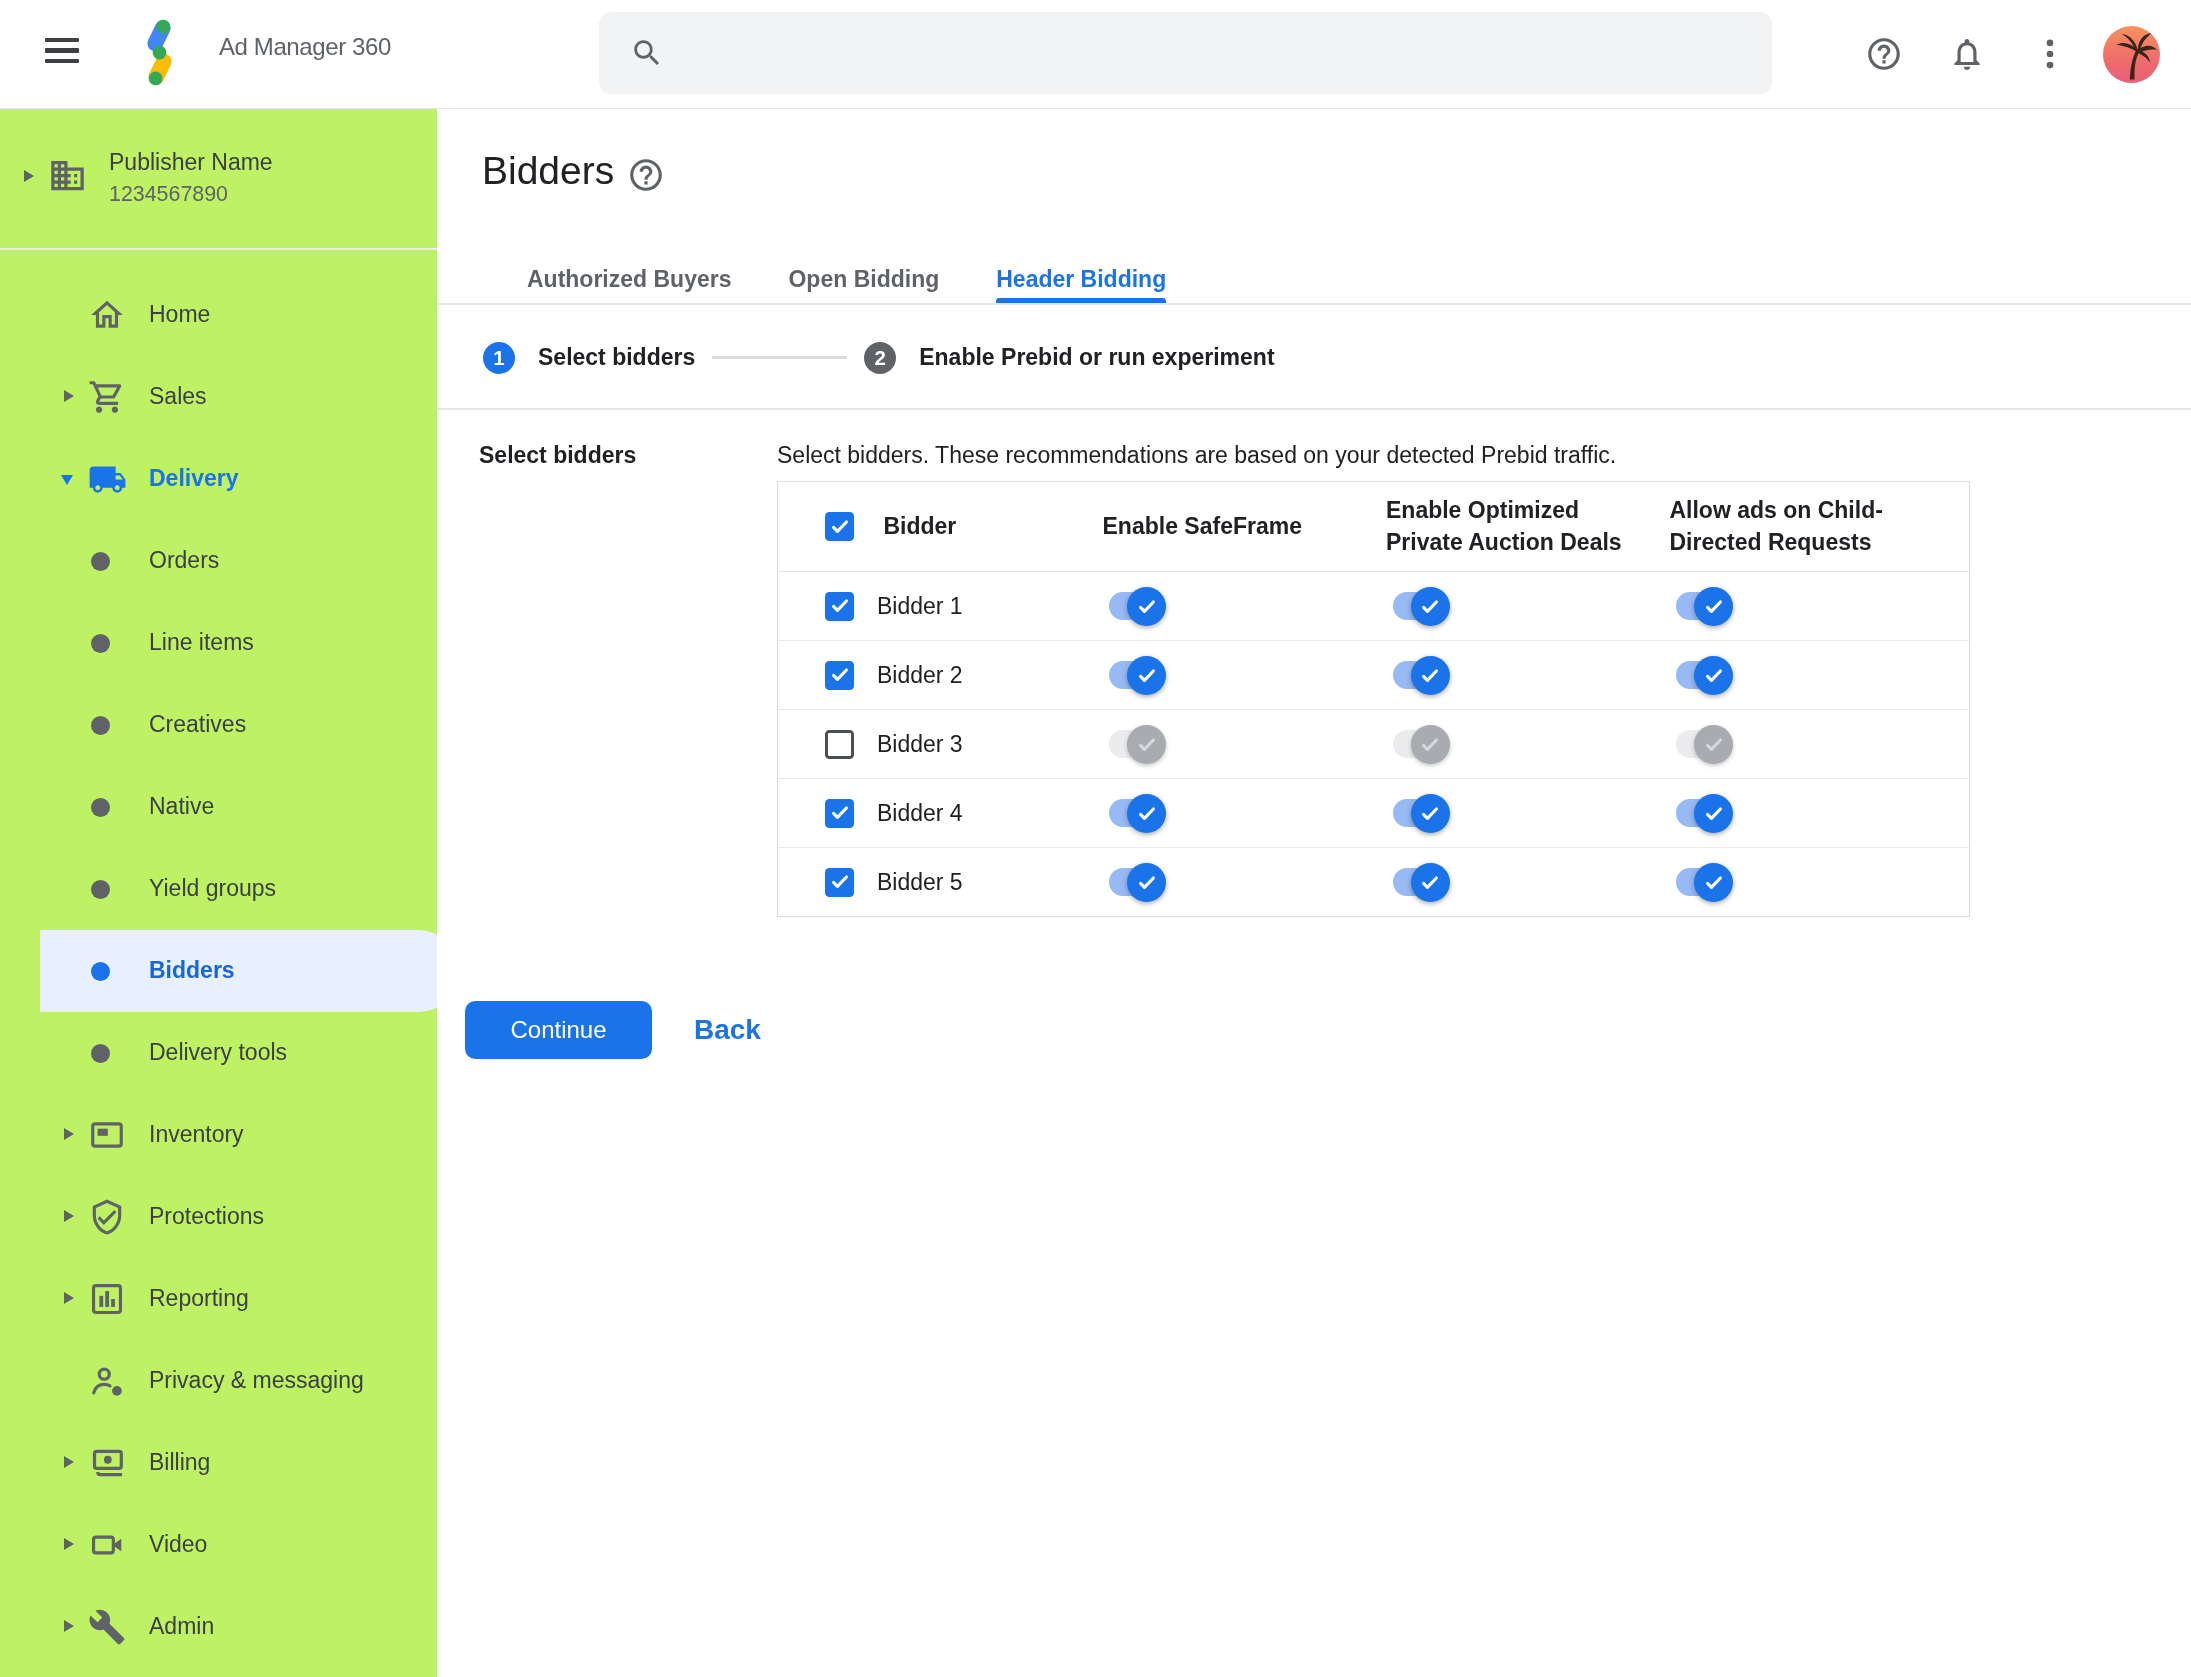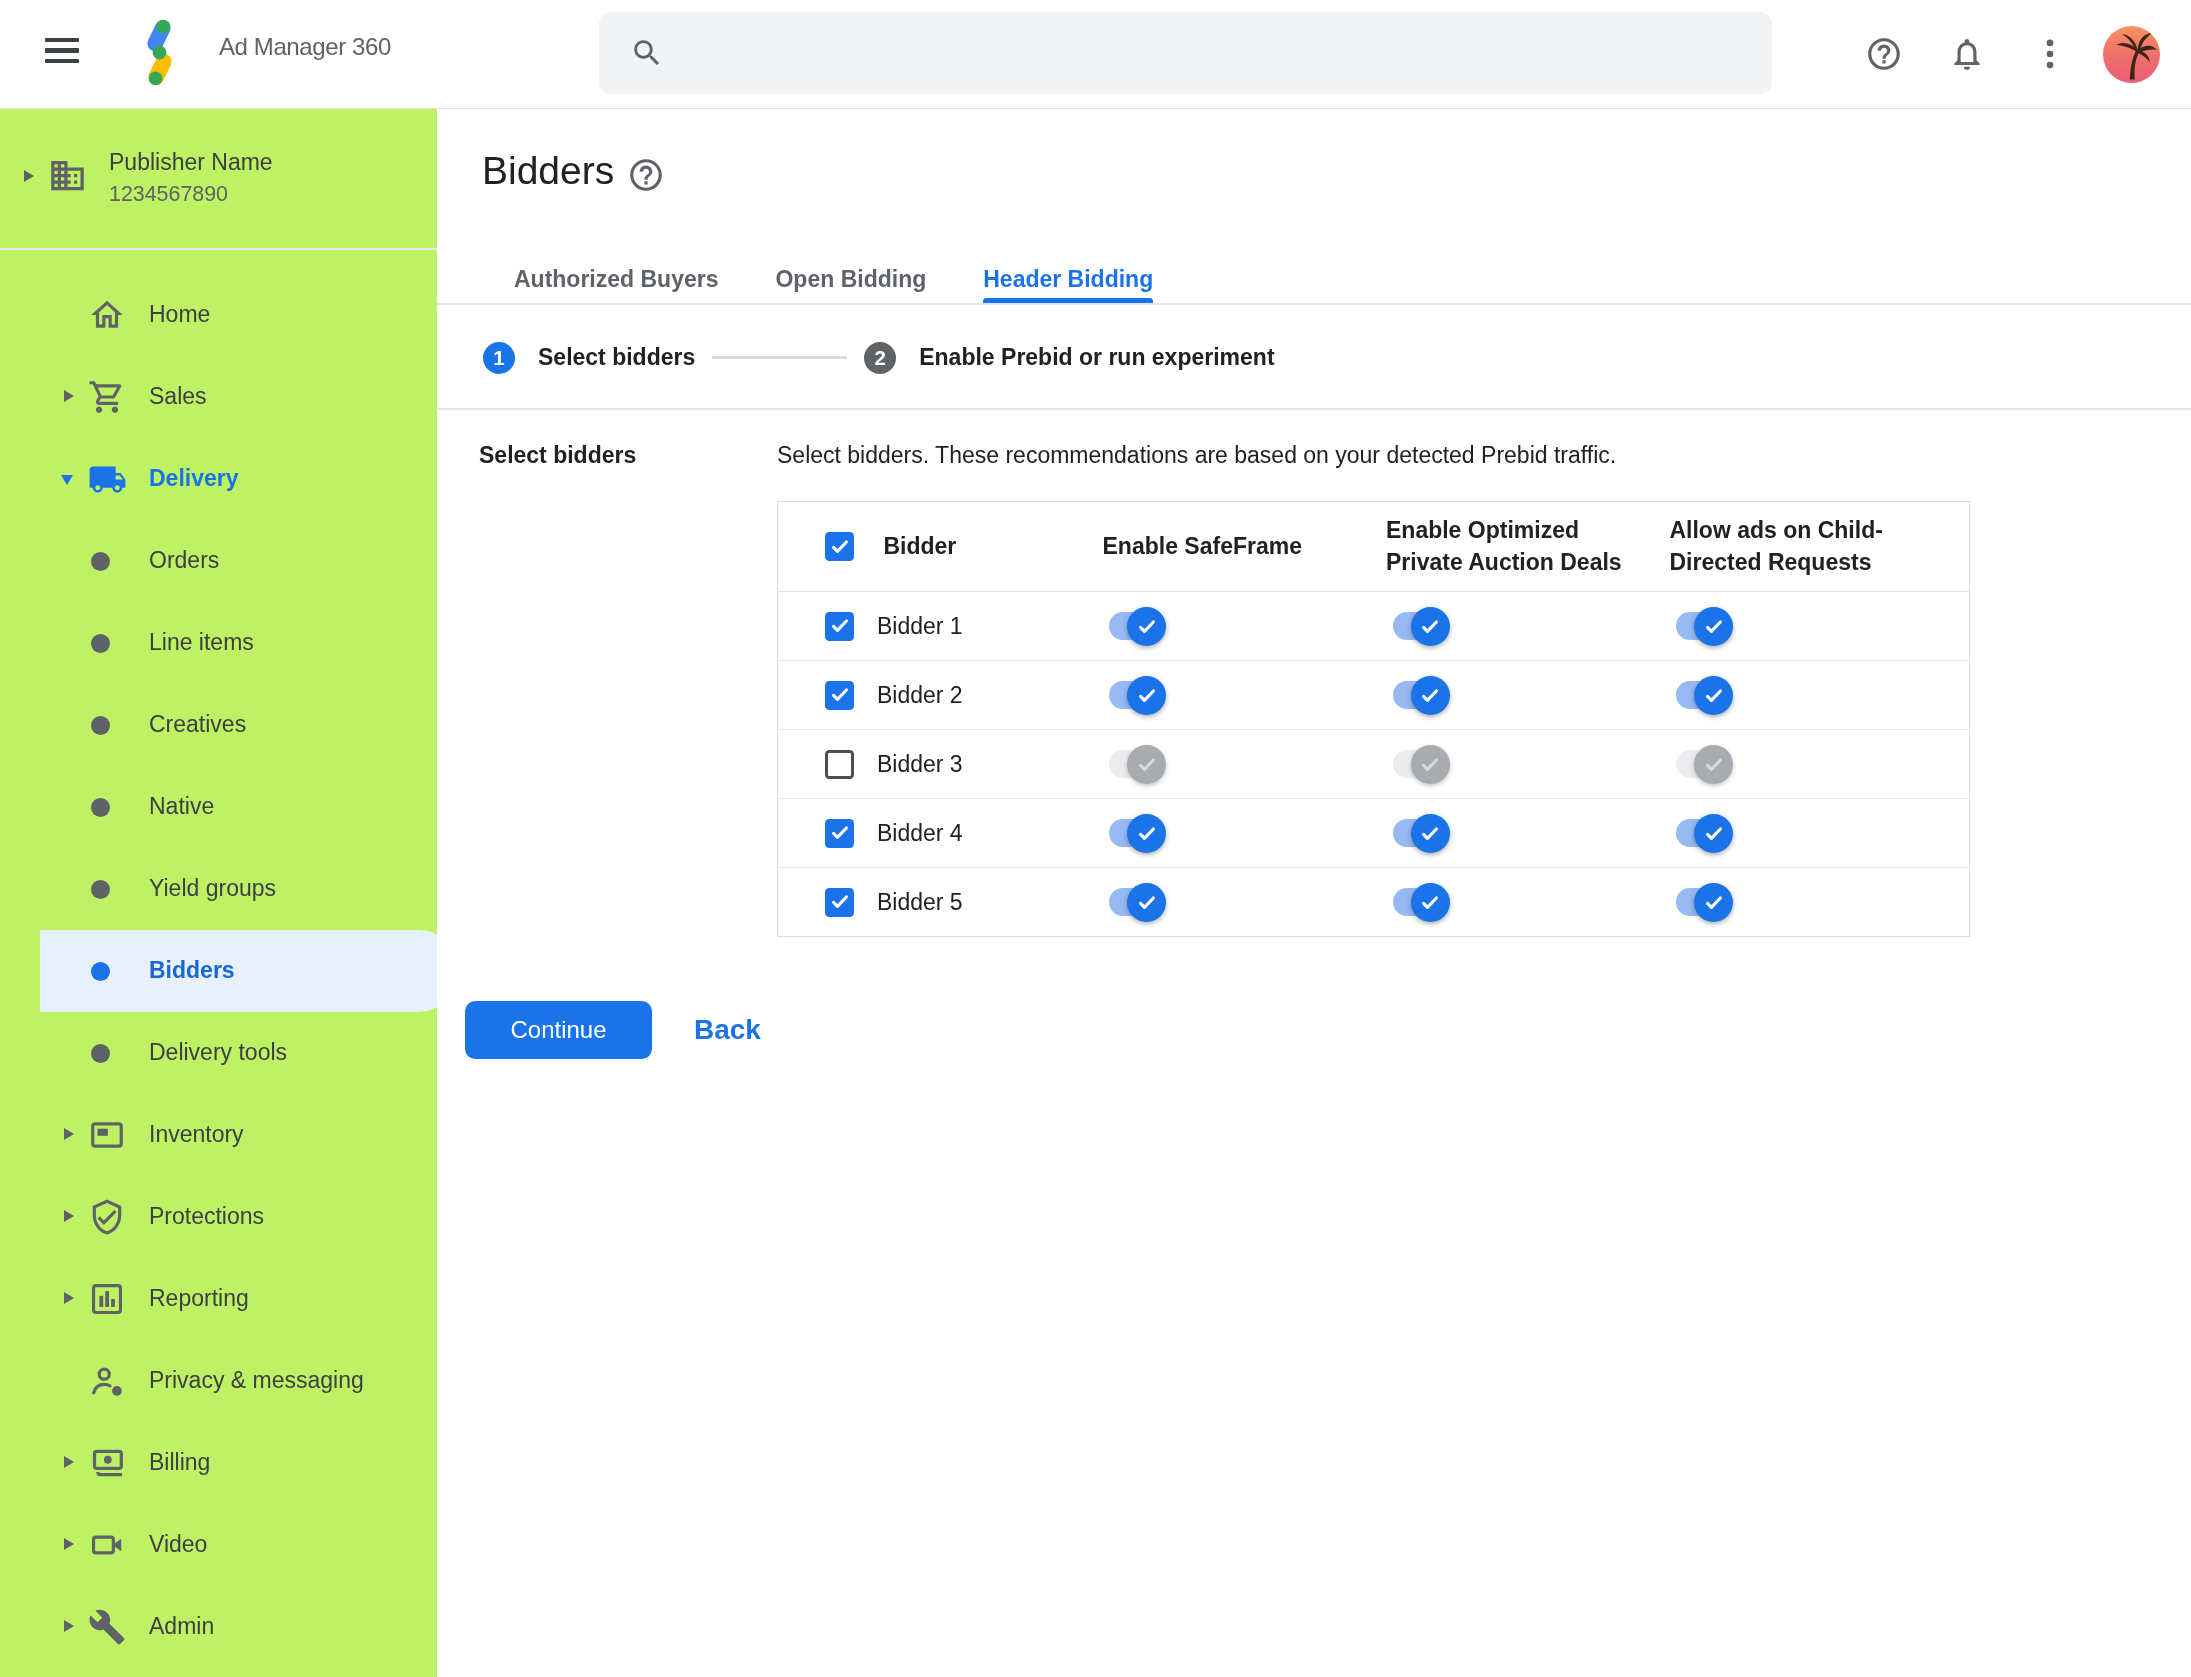--- a/index.html
+++ b/index.html
@@ -42,41 +42,41 @@
   .nav-item.active .nav-dot{background:#1a73e8;}
   .nav-label{position:absolute;left:109px;top:50%;transform:translateY(-52%);font-size:23px;color:#3c4043;white-space:nowrap;}
   .nav-item.blue .nav-label{color:#1a73e8;font-weight:700;}
   .nav-item.active .nav-label{color:#1967d2;font-weight:700;}
 
   
   .main{position:absolute;left:437px;top:108px;right:0;bottom:0;background:#fff;}
   .page-title{position:absolute;left:45px;top:41px;font-size:39px;font-weight:400;color:#202124;margin:0;}
   .title-help{position:absolute;left:190px;top:48px;width:38px;height:38px;cursor:pointer;}
 
-  .tabs{position:absolute;left:0;top:146px;height:51px;display:flex;padding-left:77px;gap:57px;}
+  .tabs{position:absolute;left:13px;top:146px;height:51px;display:flex;padding-left:77px;gap:57px;}
   .tab{position:relative;height:50px;display:flex;align-items:center;cursor:pointer;
        font-size:23px;font-weight:700;color:#5f6368;white-space:nowrap;}
   .tab.active{color:#1a73e8;}
   .tab .tab-underline{position:absolute;left:0;right:0;bottom:0;height:6px;border-radius:3.4px 3.4px 0 0;background:#1a73e8;}
   .divider-a{position:absolute;left:0;right:0;top:195px;height:1.7px;background:#e4e6e9;}
   .divider-b{position:absolute;left:0;right:0;top:300px;height:1.7px;background:#e4e6e9;}
 
   .stepper{position:absolute;left:0;top:223px;height:53px;display:flex;align-items:center;padding-left:46px;}
   .step-circle{width:32px;height:32px;border-radius:50%;color:#fff;font-size:20.5px;font-weight:700;
                display:flex;align-items:center;justify-content:center;flex:0 0 auto;}
   .step-circle.c-active{background:#1a73e8;}
   .step-circle.c-upcoming{background:#5f6368;}
   .step-label{margin-left:23px;font-size:23px;font-weight:700;color:#202124;white-space:nowrap;}
   .step-line{width:135px;height:2.6px;background:#dadce0;margin:0 17px;flex:0 0 auto;}
 
   .section-label{position:absolute;left:42px;top:334px;font-size:23px;font-weight:700;color:#202124;}
   .description{position:absolute;left:340px;top:334px;font-size:23px;color:#202124;}
 
   
-  .bidders-table{position:absolute;left:340px;top:393px;width:1193px;border-collapse:separate;border-spacing:0;
+  .bidders-table{position:absolute;left:340px;top:373px;width:1193px;border-collapse:separate;border-spacing:0;
                  border:1.7px solid #dadce0;table-layout:fixed;}
   .bidders-table th,.bidders-table td{padding:0;text-align:left;vertical-align:middle;}
   .bidders-table thead th{height:89px;font-size:23px;font-weight:700;color:#202124;border-bottom:1.7px solid #e1e3e6;}
   .bidders-table tbody td{height:68px;font-size:23px;color:#202124;border-bottom:1.7px solid #e8eaed;}
   .bidders-table tbody tr:last-child td{border-bottom:none;}
   .c1{padding-left:47px !important;}
   .th-label{display:inline-block;vertical-align:middle;line-height:1.35;}
   .thw3{width:248px;} .thw4{width:257px;}
 
   .cb{display:inline-flex;align-items:center;justify-content:center;width:29px;height:29px;border-radius:4.3px;

